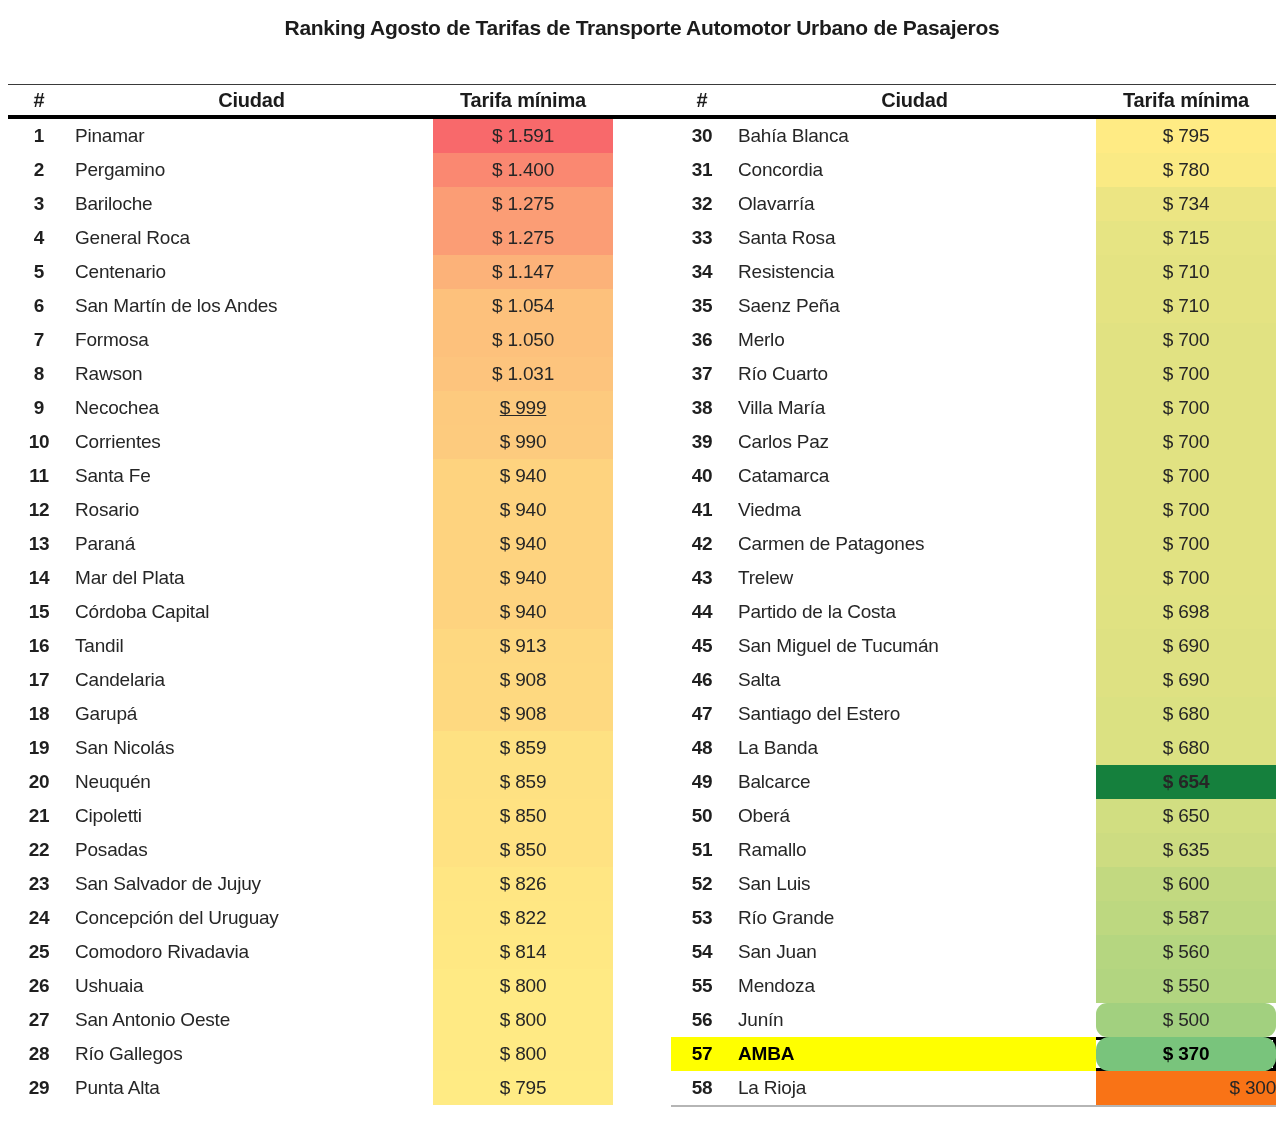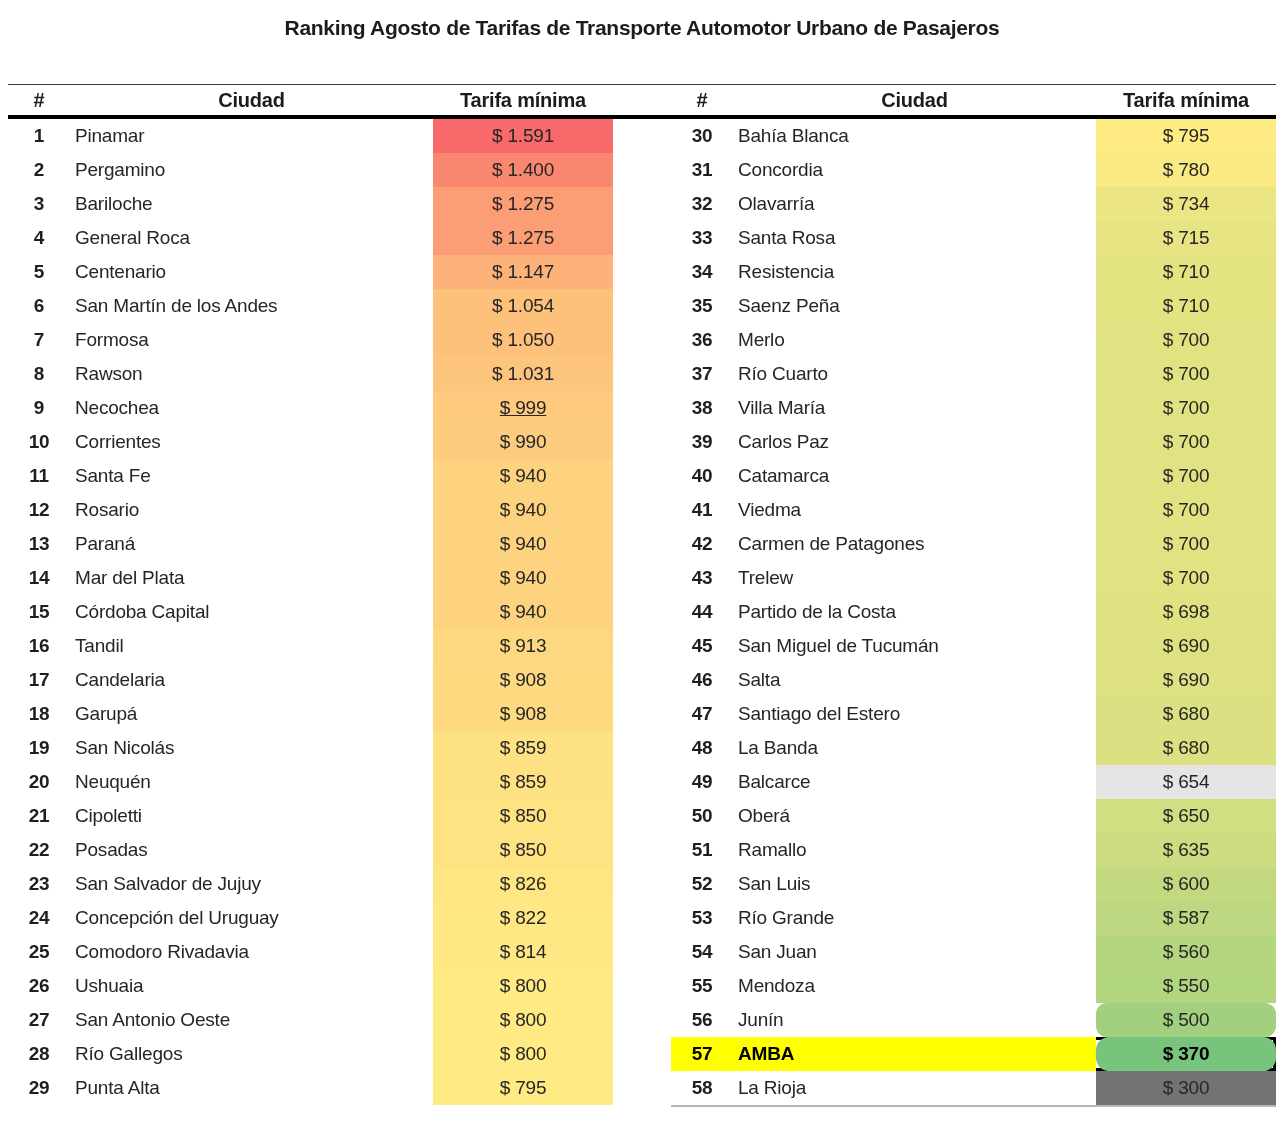--- a/index.html
+++ b/index.html
@@ -346,21 +346,21 @@
 
   <div class="trow">
     <div class="cell rank">48</div>
     <div class="cell city">La Banda</div>
     <div class="cell fare" style="background: rgb(219, 225, 130);">$ 680</div>
   </div>
 
   <div class="trow">
     <div class="cell rank">49</div>
     <div class="cell city">Balcarce</div>
-    <div class="cell fare" style="background: #e5e5e5;">$ 654</div>
+    <div class="cell fare" style="background: #15803d; font-weight: bold;">$ 654</div>
   </div>
 
   <div class="trow">
     <div class="cell rank">50</div>
     <div class="cell city">Oberá</div>
     <div class="cell fare" style="background: rgb(209, 222, 129);">$ 650</div>
   </div>
 
   <div class="trow">
     <div class="cell rank">51</div>
@@ -400,19 +400,19 @@
 
   <div class="trow highlight">
     <div class="cell rank">57</div>
     <div class="cell city">AMBA</div>
     <div class="cell fare" style="background: rgb(121, 196, 124); border-radius: 13px;">$ 370</div>
   </div>
 
   <div class="trow">
     <div class="cell rank">58</div>
     <div class="cell city">La Rioja</div>
-    <div class="cell fare" style="background: #737373;">$ 300</div>
+    <div class="cell fare" style="background: #f97316; text-align: right;">$ 300</div>
   </div>
 </div>
     </div>
 
   </div>
 </div>
 
 </body></html>

